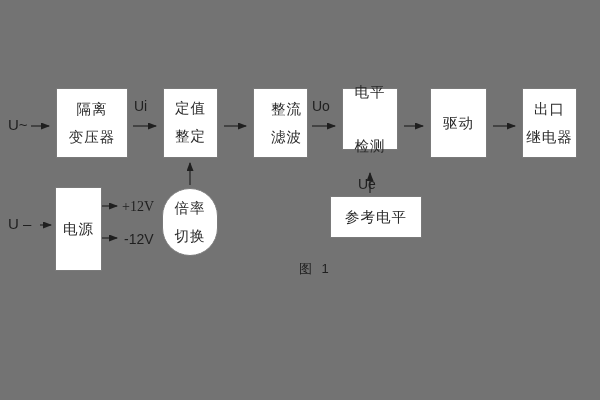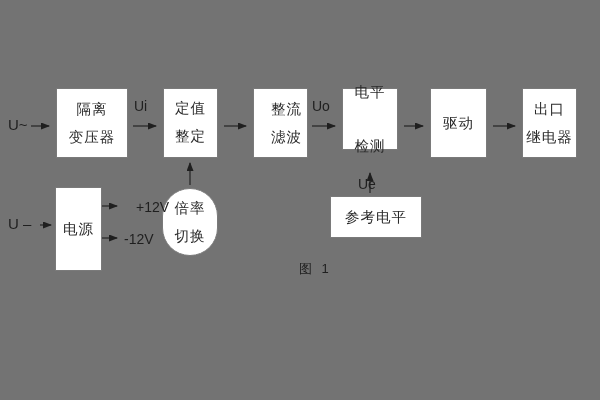--- a/index.html
+++ b/index.html
@@ -82,19 +82,19 @@
   </div>
 
   <div class="block" style="left:330px;top:196px;width:92px;height:42px;">
     <span>参考电平</span>
   </div>
 
   <div class="lbl big" style="left:8px;top:117px;">U~</div>
   <div class="lbl big" style="left:8px;top:216px;">U –</div>
   <div class="lbl" style="left:134px;top:99px;">Ui</div>
   <div class="lbl" style="left:312px;top:99px;">Uo</div>
-  <div class="lbl" style="left:136px;top:200px;">+12V</div>
+  <div class="lbl" style="left:122px;top:200px;font-family:Liberation Serif, serif;">+12V</div>
   <div class="lbl" style="left:124px;top:232px;">-12V</div>
   <div class="lbl" style="left:358px;top:177px;">Ue</div>
 
   <div class="caption">图 1</div>
 
 </div>
 
 </body></html>

